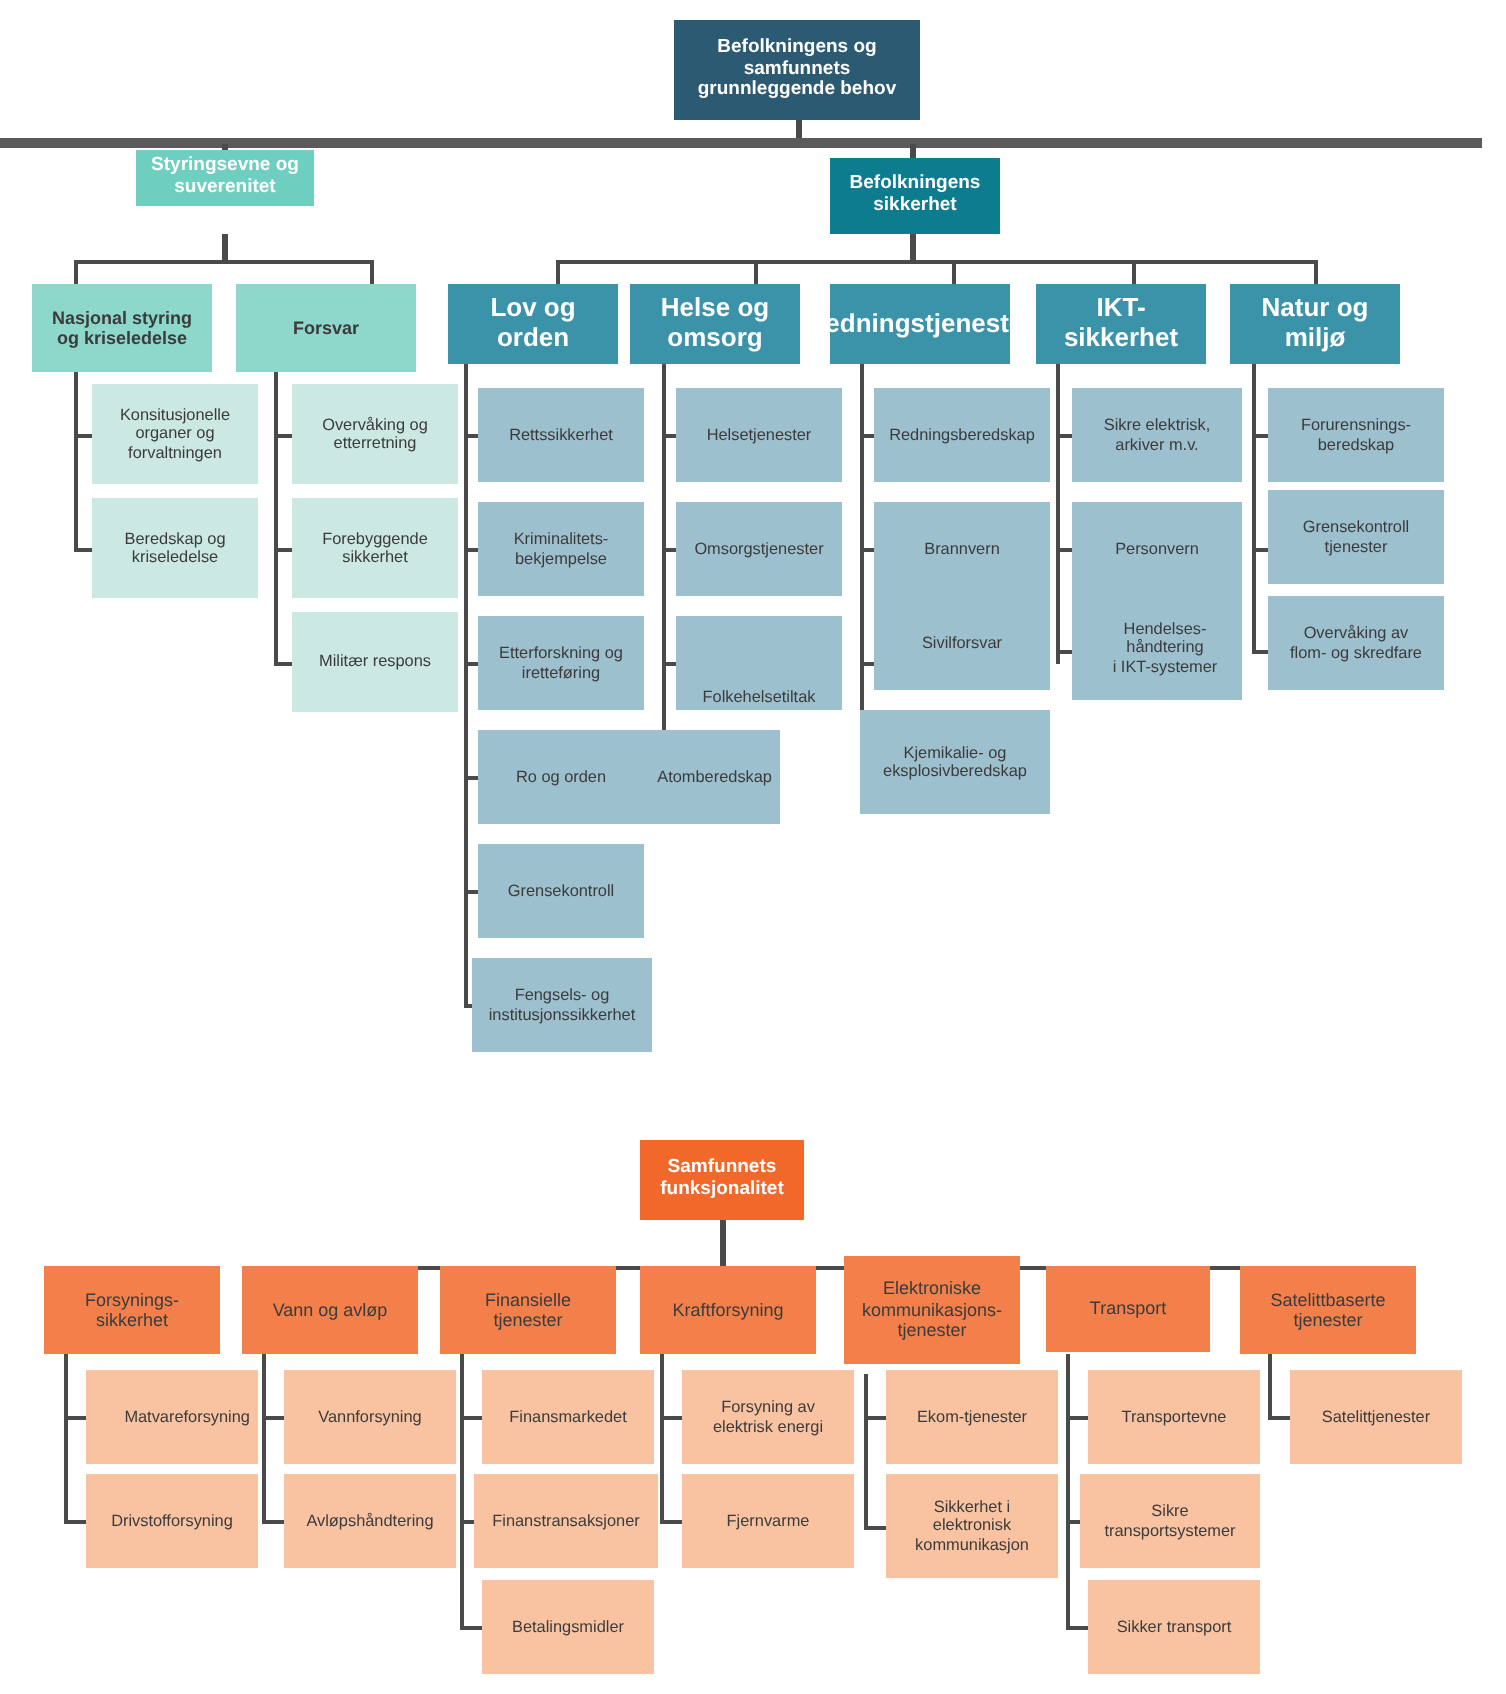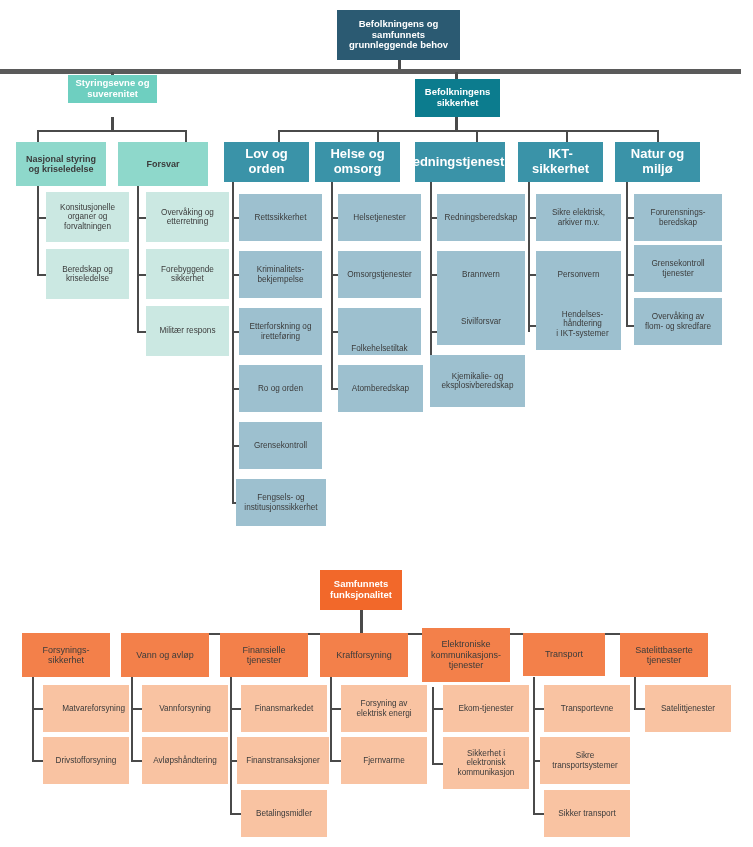--- a/index.html
+++ b/index.html
@@ -259,21 +259,21 @@
 
   <div class="node n-blue-leaf" style="left:338px; top:194px; width:83px; height:47px;">
     <span>Helsetjenester</span>
   </div>
   <div class="node n-blue-leaf" style="left:338px; top:251px; width:83px; height:47px;">
     <span>Omsorgstjenester</span>
   </div>
   <div class="node n-blue-leaf" style="left:338px; top:308px; width:83px; height:47px;align-items:flex-end;">
     <span>Folkehelsetiltak</span>
   </div>
-  <div class="node n-blue-leaf" style="left:338px; top:365px; width:85px; height:47px;">
+  <div class="node n-blue-leaf" style="left:320px; top:365px; width:70px; height:47px;justify-content:flex-end;">
     <span>Atomberedskap</span>
   </div>
 
   <div class="node n-blue-leaf" style="left:437px; top:194px; width:88px; height:47px;">
     <span>Redningsberedskap</span>
   </div>
   <div class="node n-blue-leaf" style="left:437px; top:251px; width:88px; height:47px;">
     <span>Brannvern</span>
   </div>
   <div class="node n-blue-leaf" style="left:437px; top:298px; width:88px; height:47px;">

